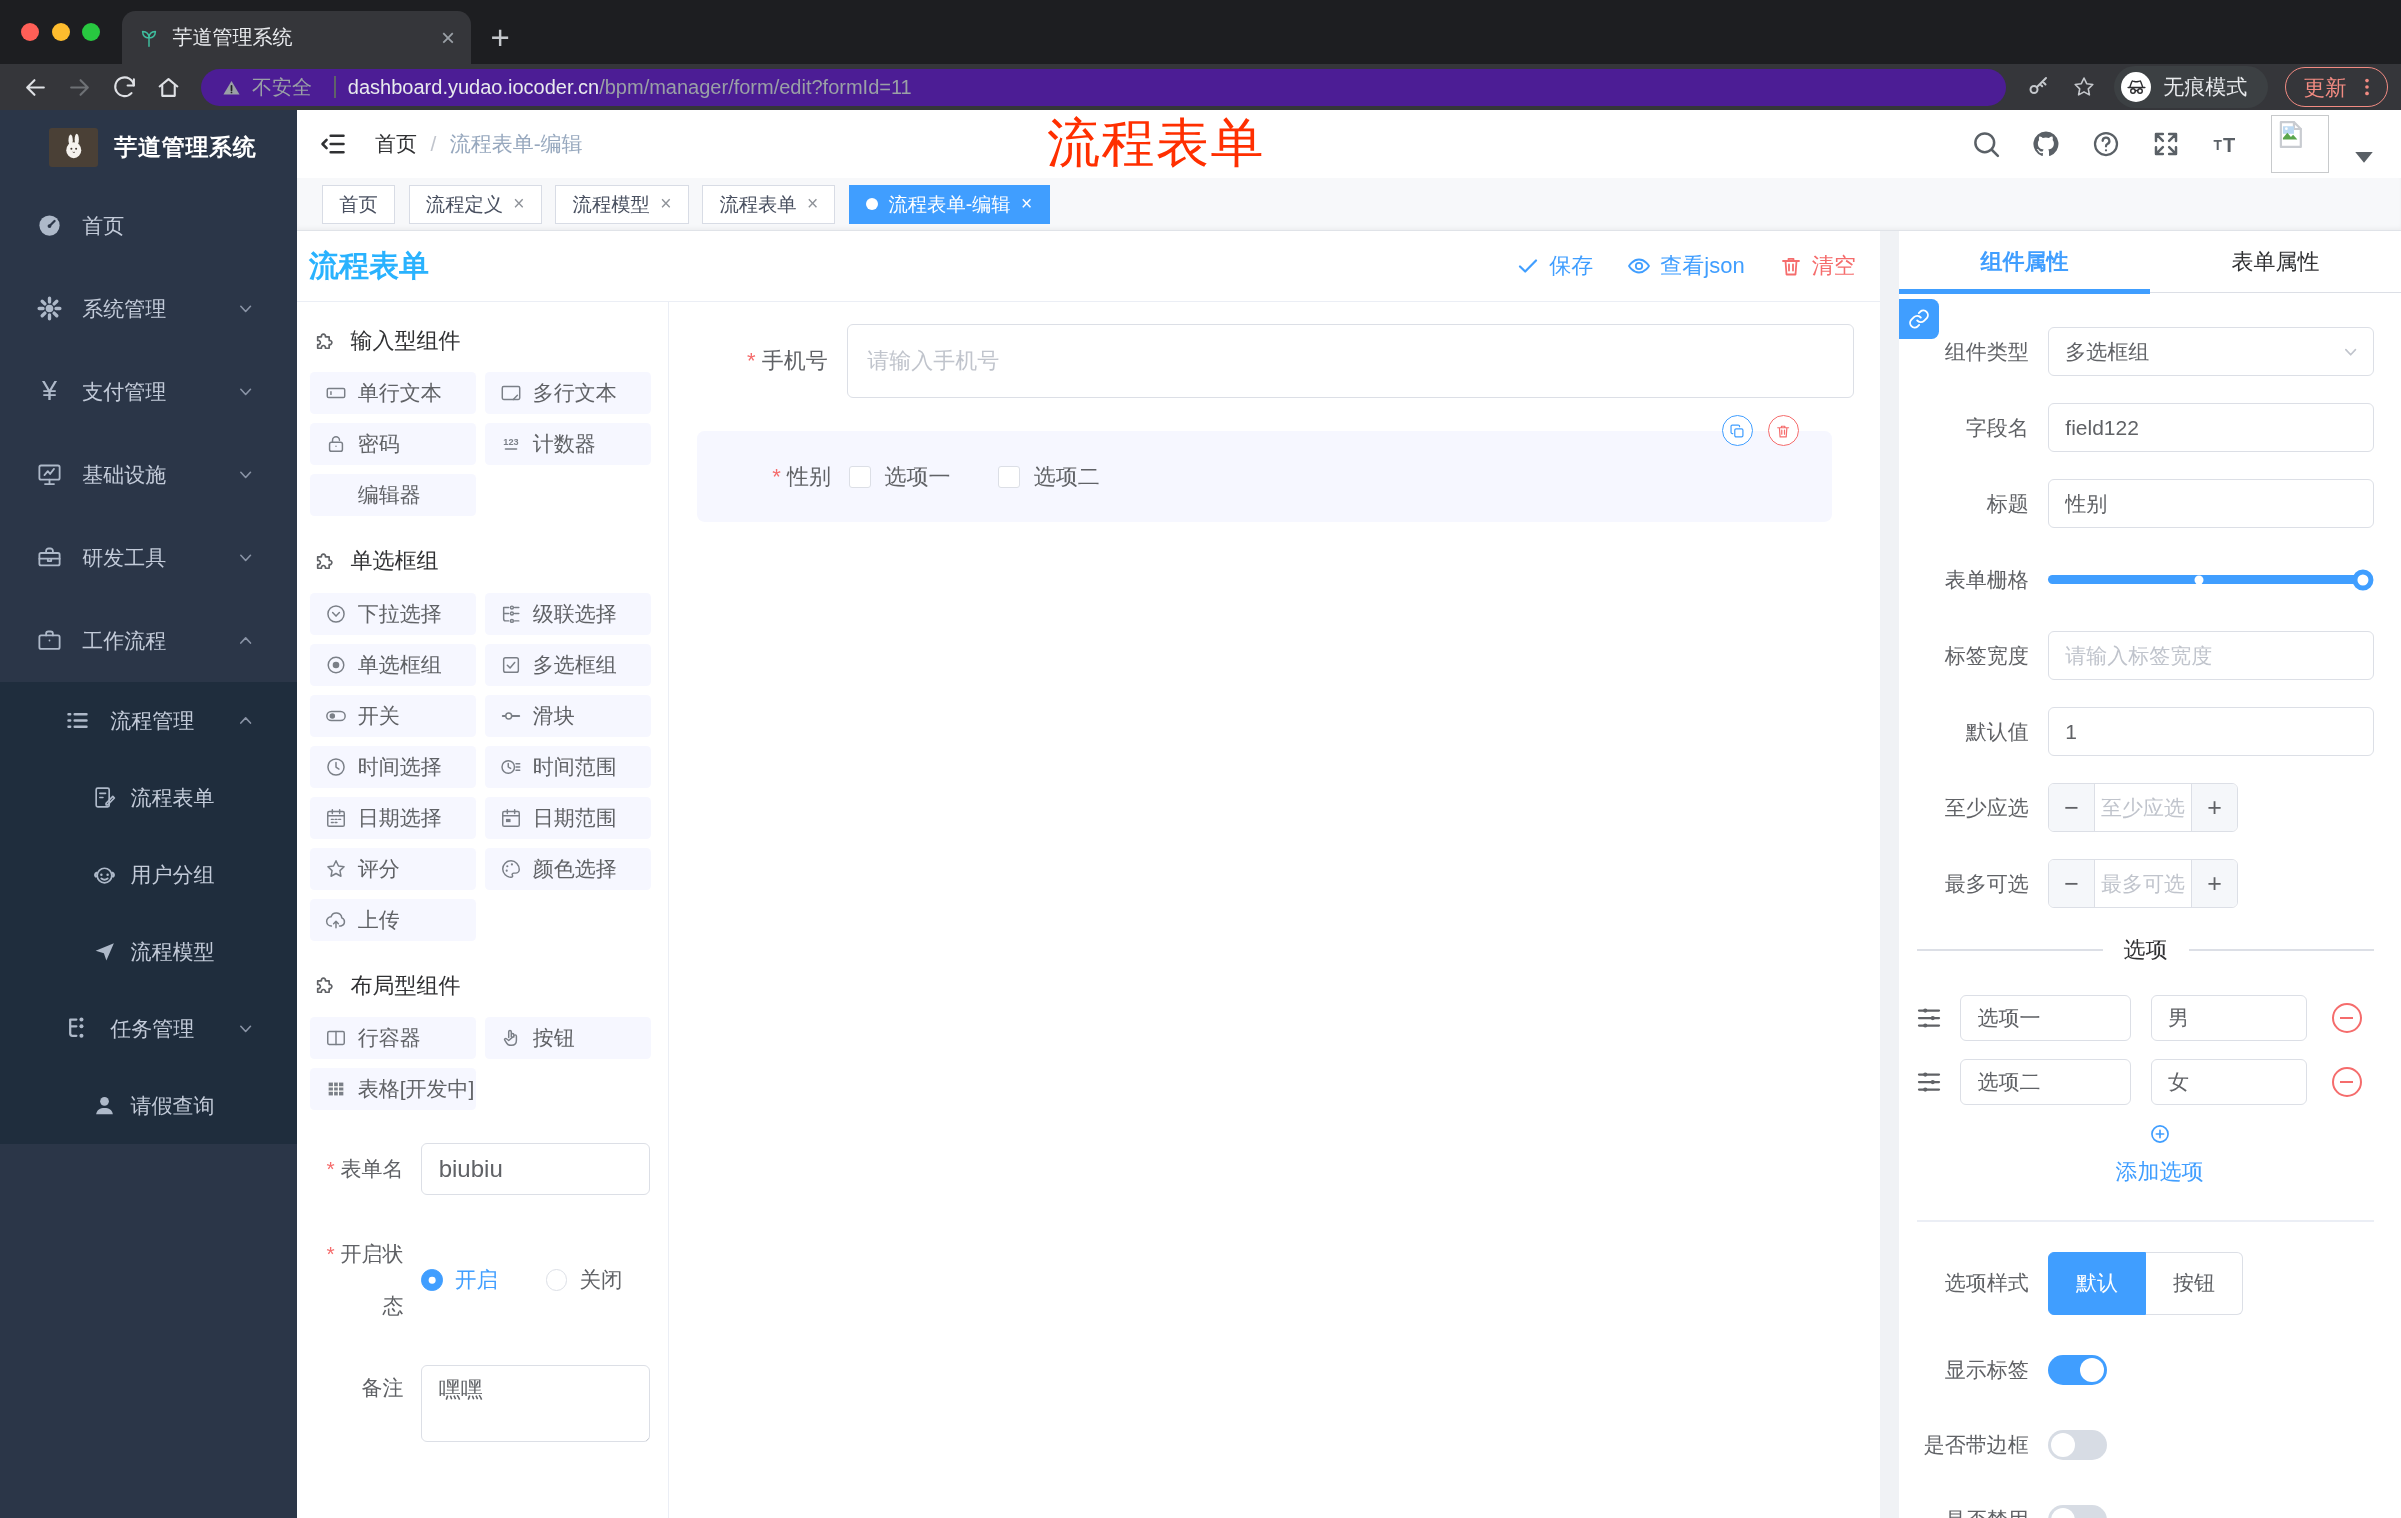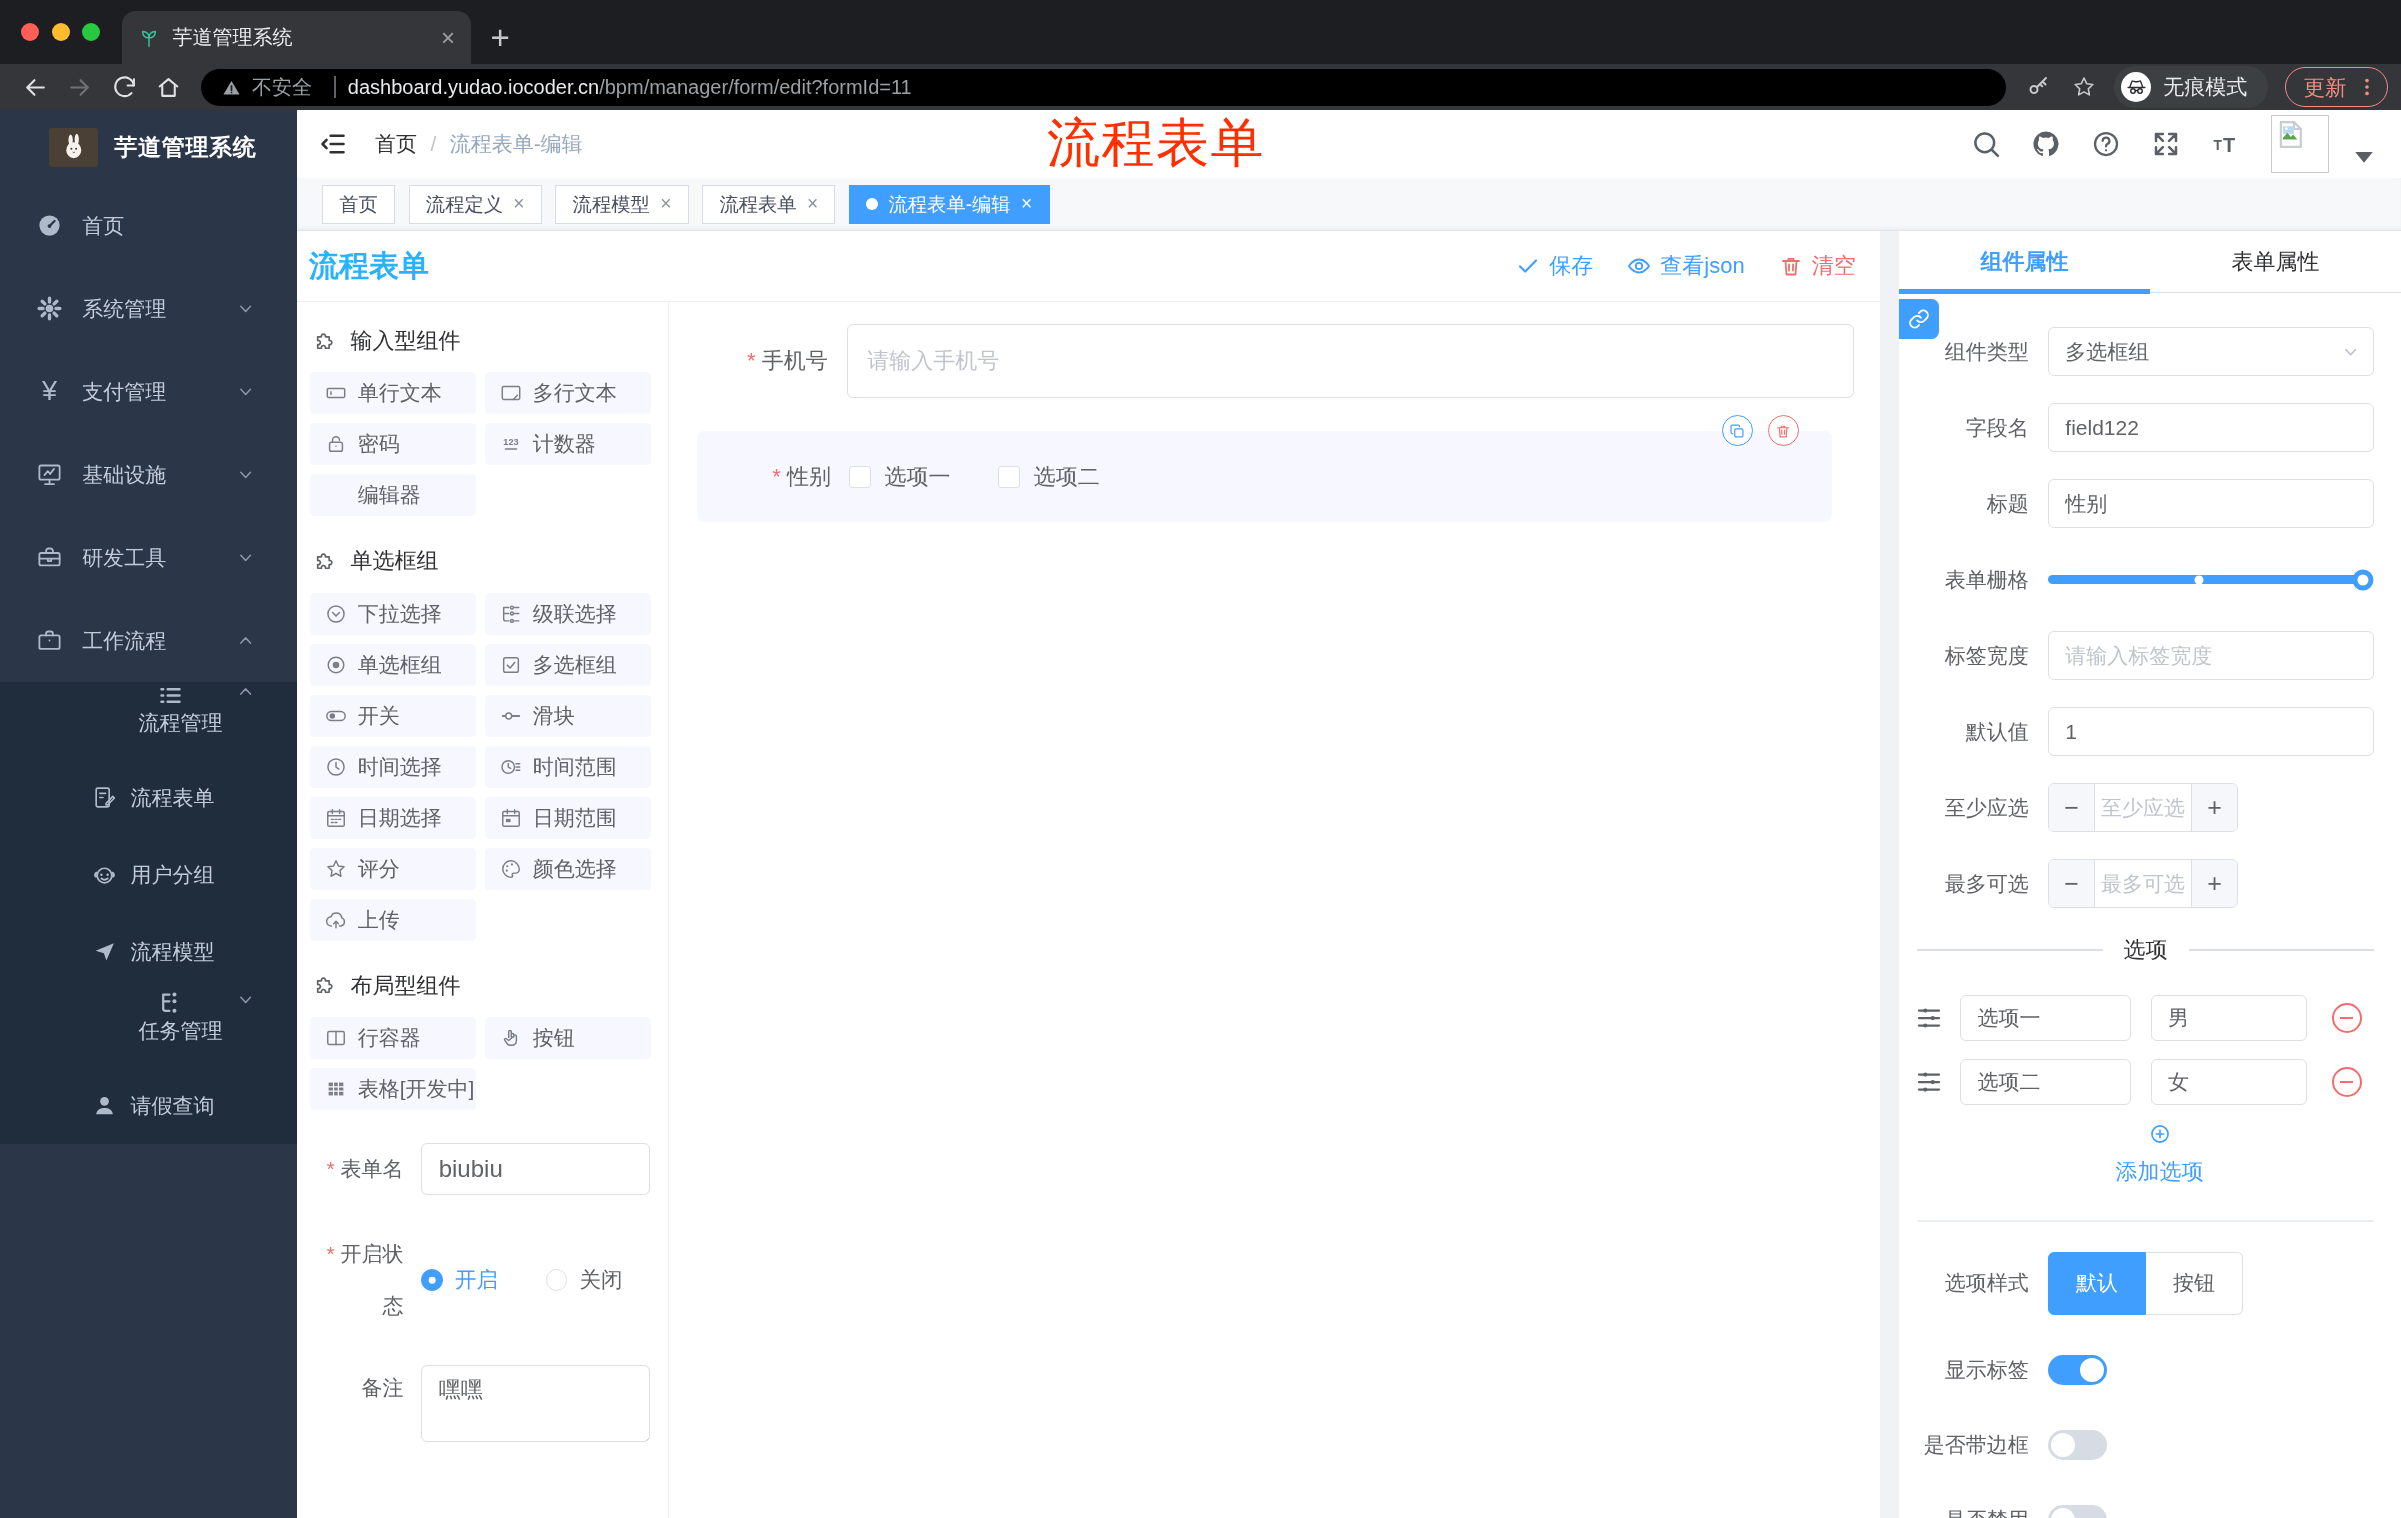--- a/index.html
+++ b/index.html
@@ -19,21 +19,21 @@
   .traffic{display:flex;gap:12.6px;align-items:center;height:64px;padding:0 22px 0 21px;}
   .tl{width:18px;height:18px;border-radius:50%;}
   .btab{width:349px;height:53px;background:#35363a;border-radius:13.4px 13.4px 0 0;display:flex;align-items:center;padding:0 16.3px;color:#e8eaed;font-size:20px;gap:12px;}
   .btab .ic{width:22px;height:22px;color:#3fbf9f;}
   .btab .title{flex:1;white-space:nowrap;overflow:hidden;}
   .btab .close{color:#9aa0a6;font-size:24px;line-height:1;}
   .newtab{color:#c5c8cc;font-size:33px;line-height:1;margin:0 0 10.4px 19.3px;font-weight:300;}
   .toolbar{height:46px;background:#35363a;display:flex;align-items:center;padding:0 13.4px;}
   .navic{width:25px;height:25px;color:#dfe1e5;margin:0 9.7px;}
   .navic.dim{color:#6e7175;}
-  .urlbar{flex:1;height:37px;background:#000000;border-radius:18.6px;margin:0 10.4px;display:flex;align-items:center;padding:0 19.3px;font-size:20px;min-width:0;}
+  .urlbar{flex:1;height:37px;background:#4c1d95;border-radius:18.6px;margin:0 10.4px;display:flex;align-items:center;padding:0 19.3px;font-size:20px;min-width:0;}
   .urlbar .warn{width:21px;height:21px;color:#9aa0a6;}
   .urlbar .sec{color:#9aa0a6;margin:0 10.4px;}
   .urlbar .sep{width:1.5px;height:22px;background:#5f6368;margin:0 12px;}
   .urlbar .host{color:#e8eaed;}
   .urlbar .path{color:#9aa0a6;}
   .keyic,.staric{width:24px;height:24px;color:#c5c8cc;margin:0 10.4px;}
   .incog{height:42px;background:#3c4043;border-radius:21px;display:flex;align-items:center;gap:12px;padding:0 21px 0 7.4px;color:#e8eaed;font-size:21px;margin:0 7.4px;}
   .incog .cir{width:30px;height:30px;background:#fff;border-radius:50%;display:flex;align-items:center;justify-content:center;}
   .incog .cir .ic{width:21px;height:21px;color:#2b2b2e;}
   .update{height:40px;border:1.5px solid #f28b82;border-radius:20px;color:#f28b82;display:flex;align-items:center;gap:9px;padding:0 9px 0 18px;font-size:21.5px;margin-left:9px;}
@@ -44,21 +44,21 @@
   .sidebar{width:297px;background:var(--navy);flex-shrink:0;color:#c3cbd9;}
   .logo{height:74px;display:flex;align-items:center;padding-left:49px;gap:16.3px;}
   .rabbit{width:49px;height:39px;background:#4a4036;border-radius:3px;display:flex;align-items:center;justify-content:center;}
   .rabbit svg{width:30px;height:30px;}
   .logo .t{color:#fff;font-size:23px;font-weight:bold;letter-spacing:0.7px;}
   .nav-item{height:83px;display:flex;align-items:center;font-size:21px;position:relative;cursor:pointer;}
   .nav-item .ic{width:27px;height:27px;color:#aeb9c9;margin-right:19.3px;}
   .nav-item .chev{position:absolute;right:22px;width:19.3px;height:19.3px;color:#8a94a6;}
   .nav-item.l1{padding-left:36px;}
   .nav-item.sub{background:var(--navy-dark);height:77px;}
-  .nav-item.l2{padding-left:64px;flex-direction:column;}
+  .nav-item.l2{padding-left:64px;}
   .nav-item.l3{padding-left:92px;}
   .nav-item.l3 .ic{width:25px;height:25px;margin-right:13.4px;}
   .yen{font-size:27px;width:27px;text-align:center;color:#aeb9c9;margin-right:19.3px;line-height:1;}
 
   .main{flex:1;display:flex;flex-direction:column;min-width:0;}
   
   .pagehead{height:68px;background:#fff;display:flex;align-items:center;padding:0 22px;position:relative;}
   .collapse{width:28px;height:28px;color:#303133;}
   .bc{display:flex;align-items:center;margin-left:28px;font-size:21px;}
   .bc .a{color:var(--txt);}

